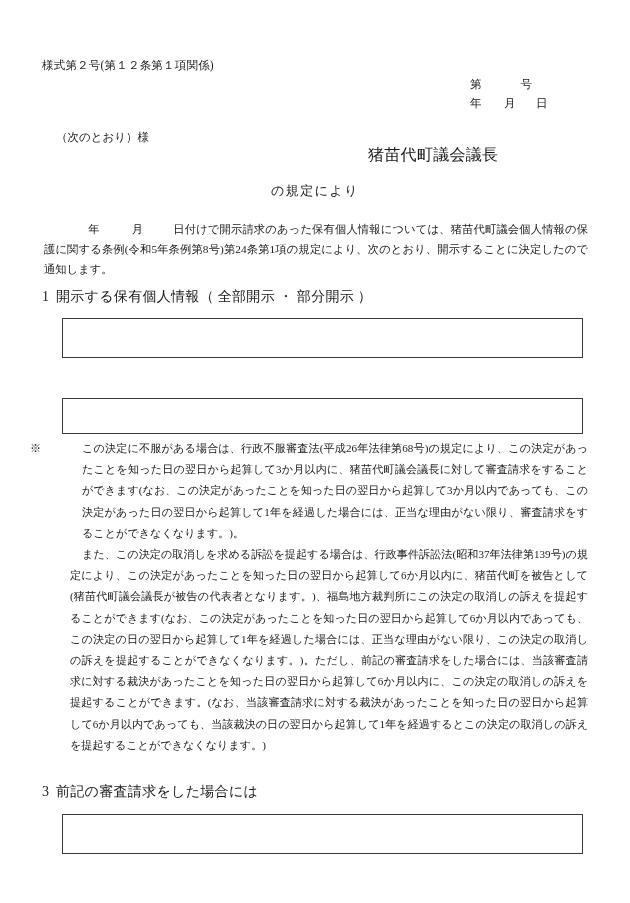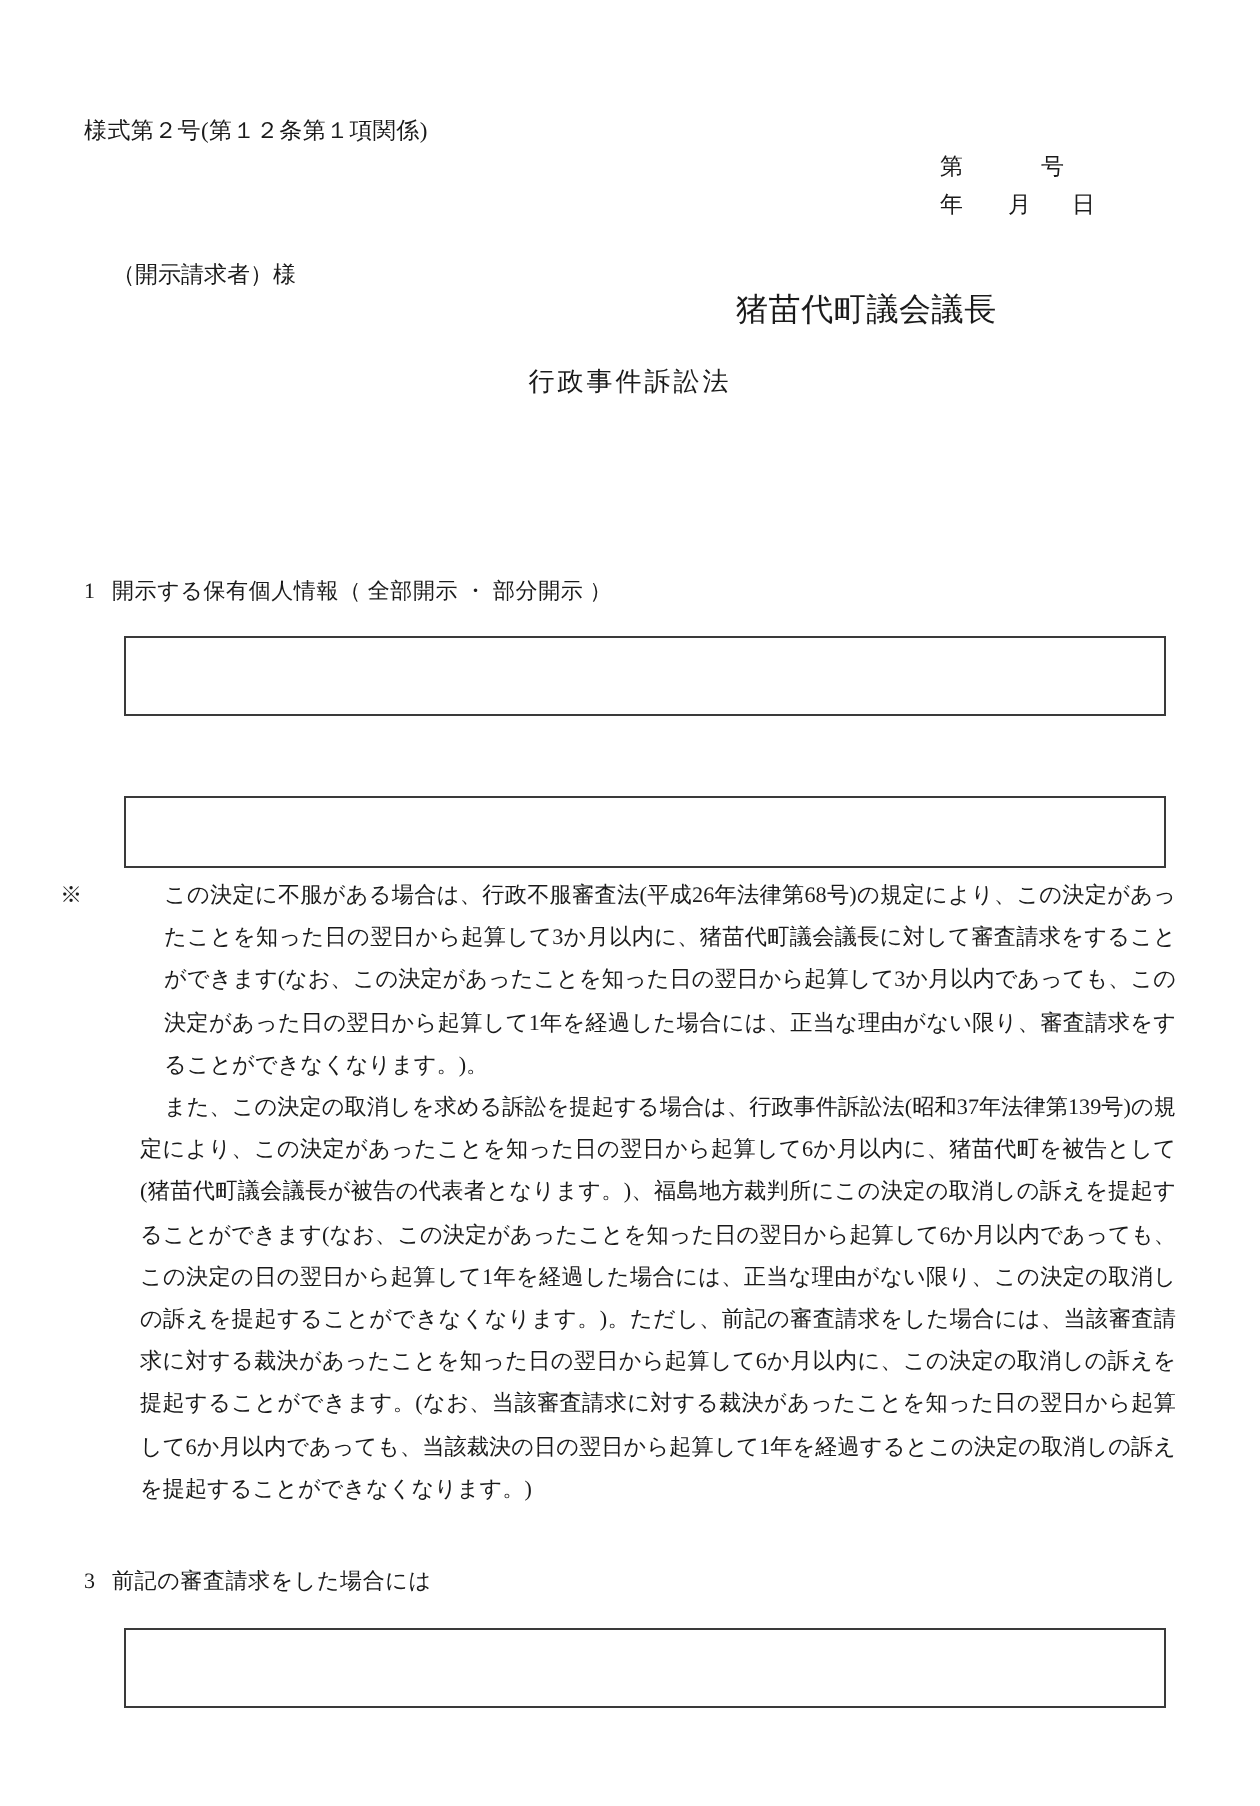--- a/index.html
+++ b/index.html
@@ -85,21 +85,21 @@
     font-size: 11.3px;
     line-height: 20px;
     text-align: justify;
     text-justify: inter-ideograph;
   }
   .lead-para .sp-y { display:inline-block; width: 44px; }
   .lead-para .sp-m { display:inline-block; width: 32px; }
   .lead-para .sp-d { display:inline-block; width: 30px; }
 
   .section-heading {
-    font-size: 11px;
+    font-size: 14px;
     letter-spacing: 0.3px;
   }
   .sec1-heading { left: 42px; top: 288px; }
   .sec2-heading { left: 42px; top: 368px; }
   .sec3-heading { left: 42px; top: 783px; }
 
   .sec-heading-num {
     display: inline-block;
     width: 14px;
   }
@@ -160,26 +160,29 @@
         <span class="c lbl-dai">第</span>
         <span class="c lbl-gou">号</span>
       </div>
       <div class="row date-row">
         <span class="c lbl-y">年</span>
         <span class="c lbl-m">月</span>
         <span class="c lbl-d">日</span>
       </div>
     </div>
 
-    <div class="abs addressee nowrap">（開示請求者）様</div>
+    <div class="abs addressee nowrap">（次のとおり）様</div>
 
     <div class="abs issuer nowrap">猪苗代町議会議長</div>
 
-    <div class="abs doc-title">行政事件訴訟法</div>
-
+    <div class="abs doc-title">の規定により</div>
+
+    <div class="abs lead-para">
+      <span class="sp-y"></span><span>年</span><span class="sp-m"></span><span>月</span><span class="sp-d"></span><span>日付けで開示請求のあった保有個人情報については、猪苗代町議会個人情報の保護に関する条例(令和5年条例第8号)第24条第1項の規定により、次のとおり、開示することに決定したので通知します。</span>
+    </div>
 
     <div class="abs section-heading sec1-heading nowrap">
       <span class="sec-heading-num">1</span><span>開示する保有個人情報（ 全部開示 ・ 部分開示 ）</span>
     </div>
     <div class="answer-box box-1"></div>
 
     <div class="answer-box box-2"></div>
 
     <div class="note-block">
       <p class="note-para first">

